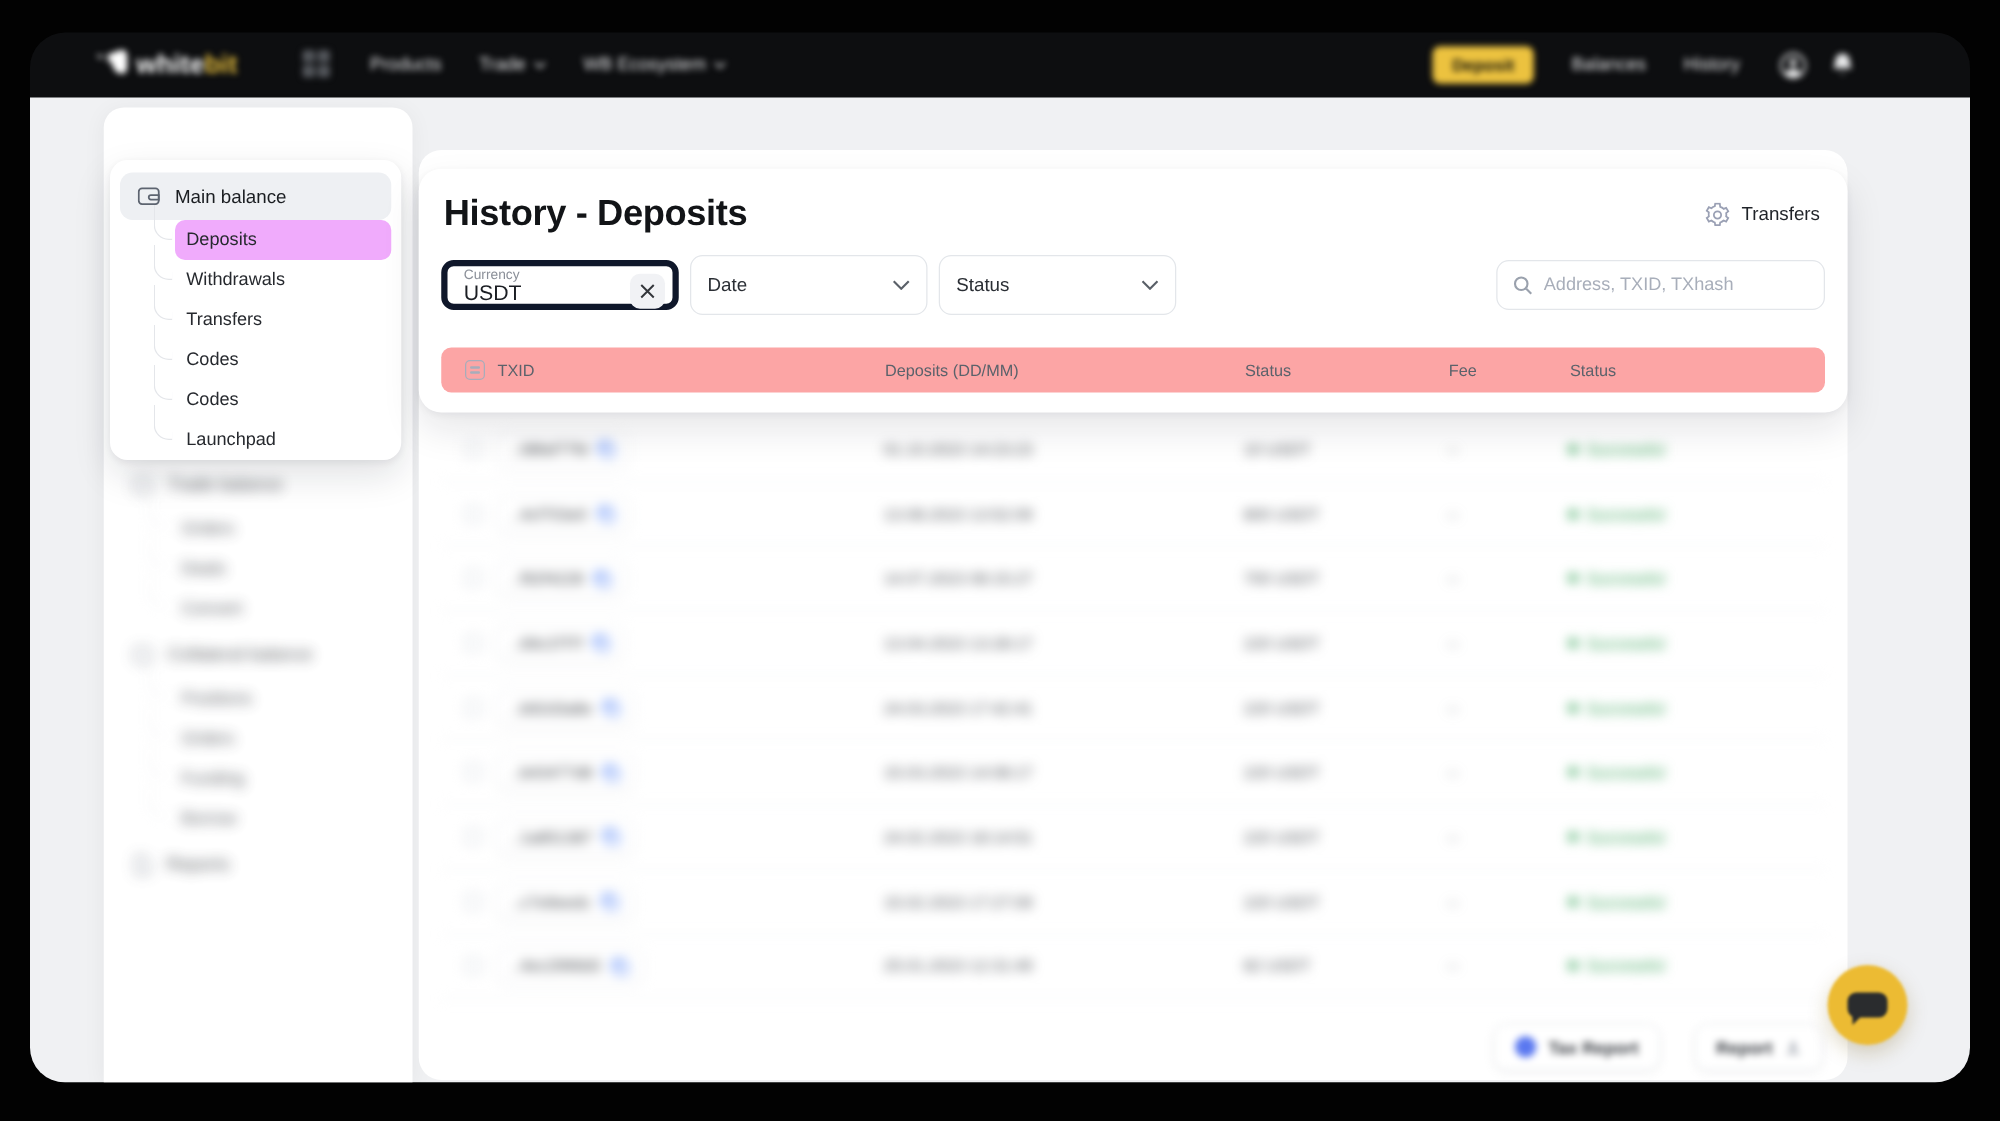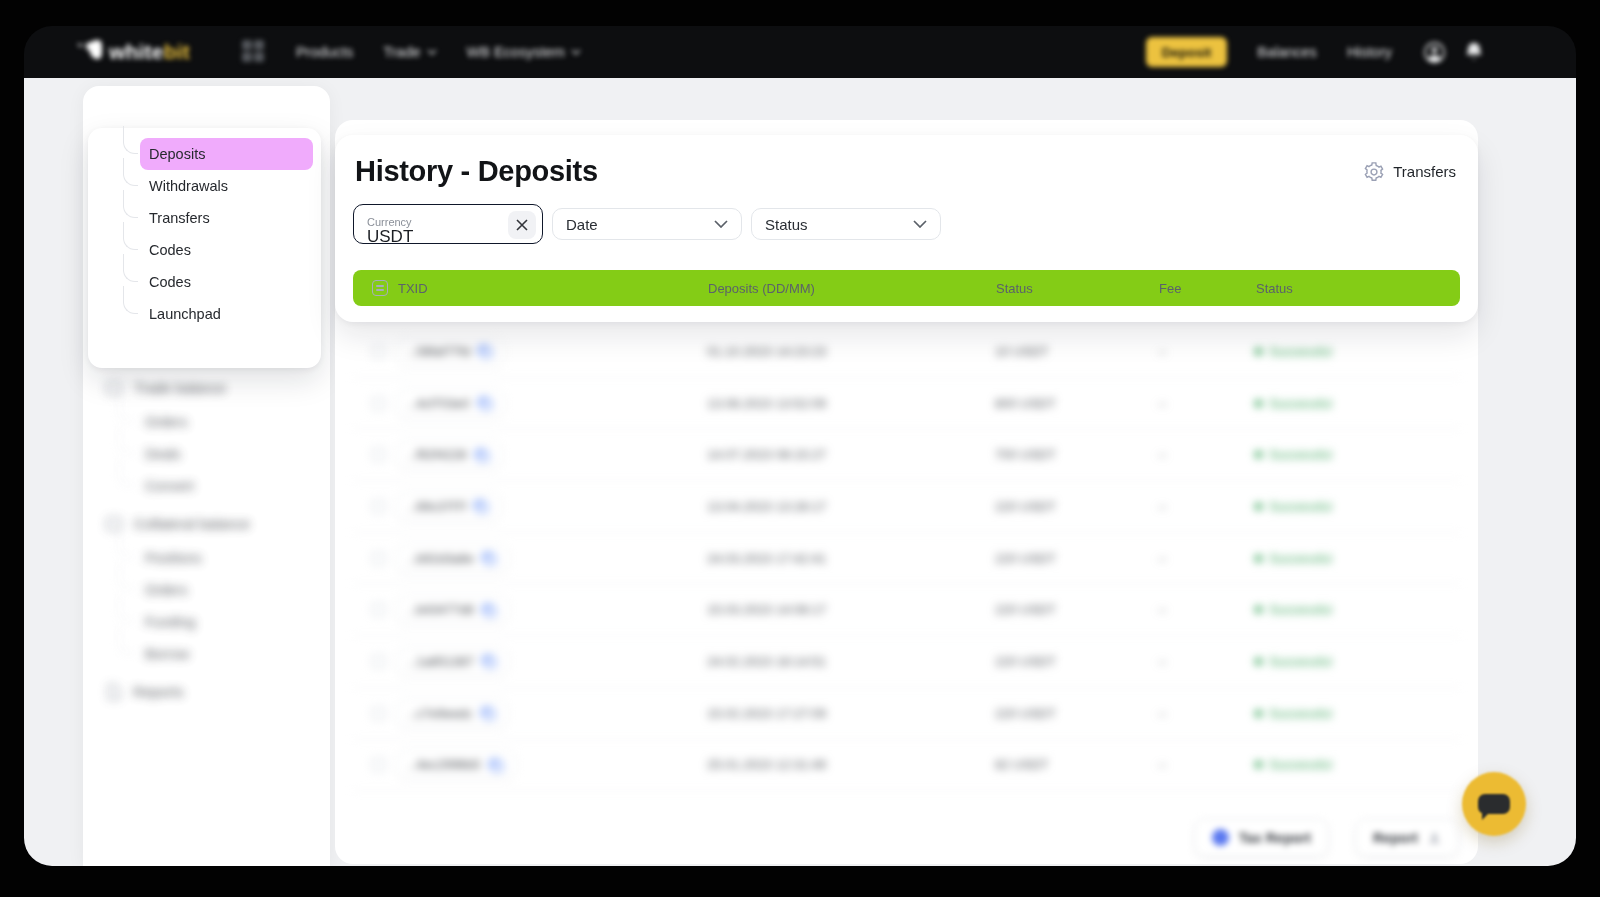--- a/index.html
+++ b/index.html
@@ -72,41 +72,41 @@
                position:relative; z-index:2;margin-top:15px; }
   .title-row { display:flex; align-items:center; justify-content:space-between;
                padding:4px 4px 0 2px; }
   h1 { font-size:29px; font-weight:700; color:#121417; letter-spacing:-.3px; }
   .customize { display:flex; align-items:center; gap:9px; background:none; border:none;
                font-size:15px; color:#1f2328; cursor:pointer;
                font-family:"Liberation Sans", sans-serif; }
   .customize svg { color:#9aa0b4; }
 
   .filters { display:flex; align-items:center; gap:9px; margin-top:16px; }
-  .f-currency { position:relative; width:190px; height:40px; border:1px solid #0f172a;
-                border-radius:10px; padding:11px 44px 4px 13px; cursor:pointer; }
+  .f-currency { position:relative; width:190px; height:40px; border:5px solid #0f172a;
+                border-radius:10px; padding:1px 44px 4px 13px; cursor:pointer; }
   .f-label { display:block; font-size:11px; color:#8a8f98; line-height:12px; }
   .f-value { display:block; font-size:17px; color:#1b1e23; line-height:17px; }
   .clear { position:absolute; right:6px; top:6px; width:28px; height:28px; border:none;
            background:#f1f2f5; border-radius:8px; cursor:pointer; display:flex;
            align-items:center; justify-content:center; color:#33363b; }
-  .f-select { width:190px; height:32px; border:1px solid #e3e6ea; border-radius:10px;
+  .f-select { width:190px; height:48px; border:1px solid #e3e6ea; border-radius:10px;
               display:flex; align-items:center; justify-content:space-between;
               padding:0 13px; font-size:15px; color:#2a2e34; cursor:pointer; }
   .f-select svg { color:#5a6068; }
   .search { margin-left:auto; width:263px; height:40px; border:1px solid #e3e6ea;
             border-radius:10px; display:flex; align-items:center; gap:9px; padding:0 12px; }
   .search svg { color:#9aa1ad; flex:none; }
   .search input { border:none; outline:none; width:100%; font-size:14.5px; color:#32363c;
                   font-family:"Liberation Sans", sans-serif; background:transparent; }
   .search input::placeholder { color:#a8aeba; }
 
   .tgrid { display:grid; grid-template-columns:44px 310px 288px 163px 97px auto;
            align-items:center; }
-  .thead { margin-top:26px; height:36px; background:#84cc16; border-radius:8px;
+  .thead { margin-top:26px; height:36px; background:#fca5a5; border-radius:8px;
            font-size:13px; color:#5b626b; padding:0 0 0 1px; }
   .selicon { width:16px; height:16px; border:1.5px solid #a7adbb; border-radius:4px;
              margin-left:18px; display:flex; flex-direction:column; gap:2px;
              align-items:center; justify-content:center; cursor:pointer; }
   .selicon i { width:8px; height:2px; background:#a7adbb; border-radius:1px; }
 
   .rows { margin:4px 18px 0; filter:blur(4.5px); }
   .trow { height:51.7px; border-bottom:1px solid #f0f1f3; }
   .cb { width:15px; height:15px; border:1.5px solid #d9dce1; background:#fafbfc;
         border-radius:4px; margin-left:18px; cursor:pointer; }
@@ -194,20 +194,27 @@
           </span>
         </span>
       </div>
     </div>
   </nav>
 
   <main class="content">
 
     <aside class="sidebar">
       <div class="side-card">
+        <div class="grp active">
+          <svg width="18" height="16" viewBox="0 0 20 18">
+                <rect x="1" y="2" width="18" height="14" rx="3" fill="none" stroke="currentColor" stroke-width="1.6"></rect>
+                <path d="M12 8h7v4h-7a2 2 0 0 1 0-4z" fill="none" stroke="currentColor" stroke-width="1.6"></path>
+              </svg>
+          <span>Main balance</span>
+        </div>
         <div class="subrow active">
               <span>Deposits</span>
             </div>
         <div class="subrow">
               <span>Withdrawals</span>
             </div>
         <div class="subrow">
               <span>Transfers</span>
             </div>
         <div class="subrow">
@@ -293,20 +300,27 @@
             <svg width="14" height="8" viewBox="0 0 14 8">
                   <path fill="none" stroke="currentColor" stroke-width="1.7" d="M1 1l6 6 6-6"></path>
                 </svg>
           </div>
           <div class="f-select">
             <span>Status</span>
             <svg width="14" height="8" viewBox="0 0 14 8">
                   <path fill="none" stroke="currentColor" stroke-width="1.7" d="M1 1l6 6 6-6"></path>
                 </svg>
           </div>
+          <div class="search">
+            <svg width="16" height="16" viewBox="0 0 16 16">
+                  <circle cx="7" cy="7" r="5" fill="none" stroke="currentColor" stroke-width="1.7"></circle>
+                  <path stroke="currentColor" stroke-width="1.7" d="M11 11l4 4"></path>
+                </svg>
+            <input placeholder="Address, TXID, TXhash" style="">
+          </div>
         </div>
 
         <div class="thead tgrid">
           <span class="selicon">
                 <i></i>
                 <i></i>
               </span>
           <span>TXID</span>
           <span>Deposits (DD/MM)</span>
           <span>Status</span>

